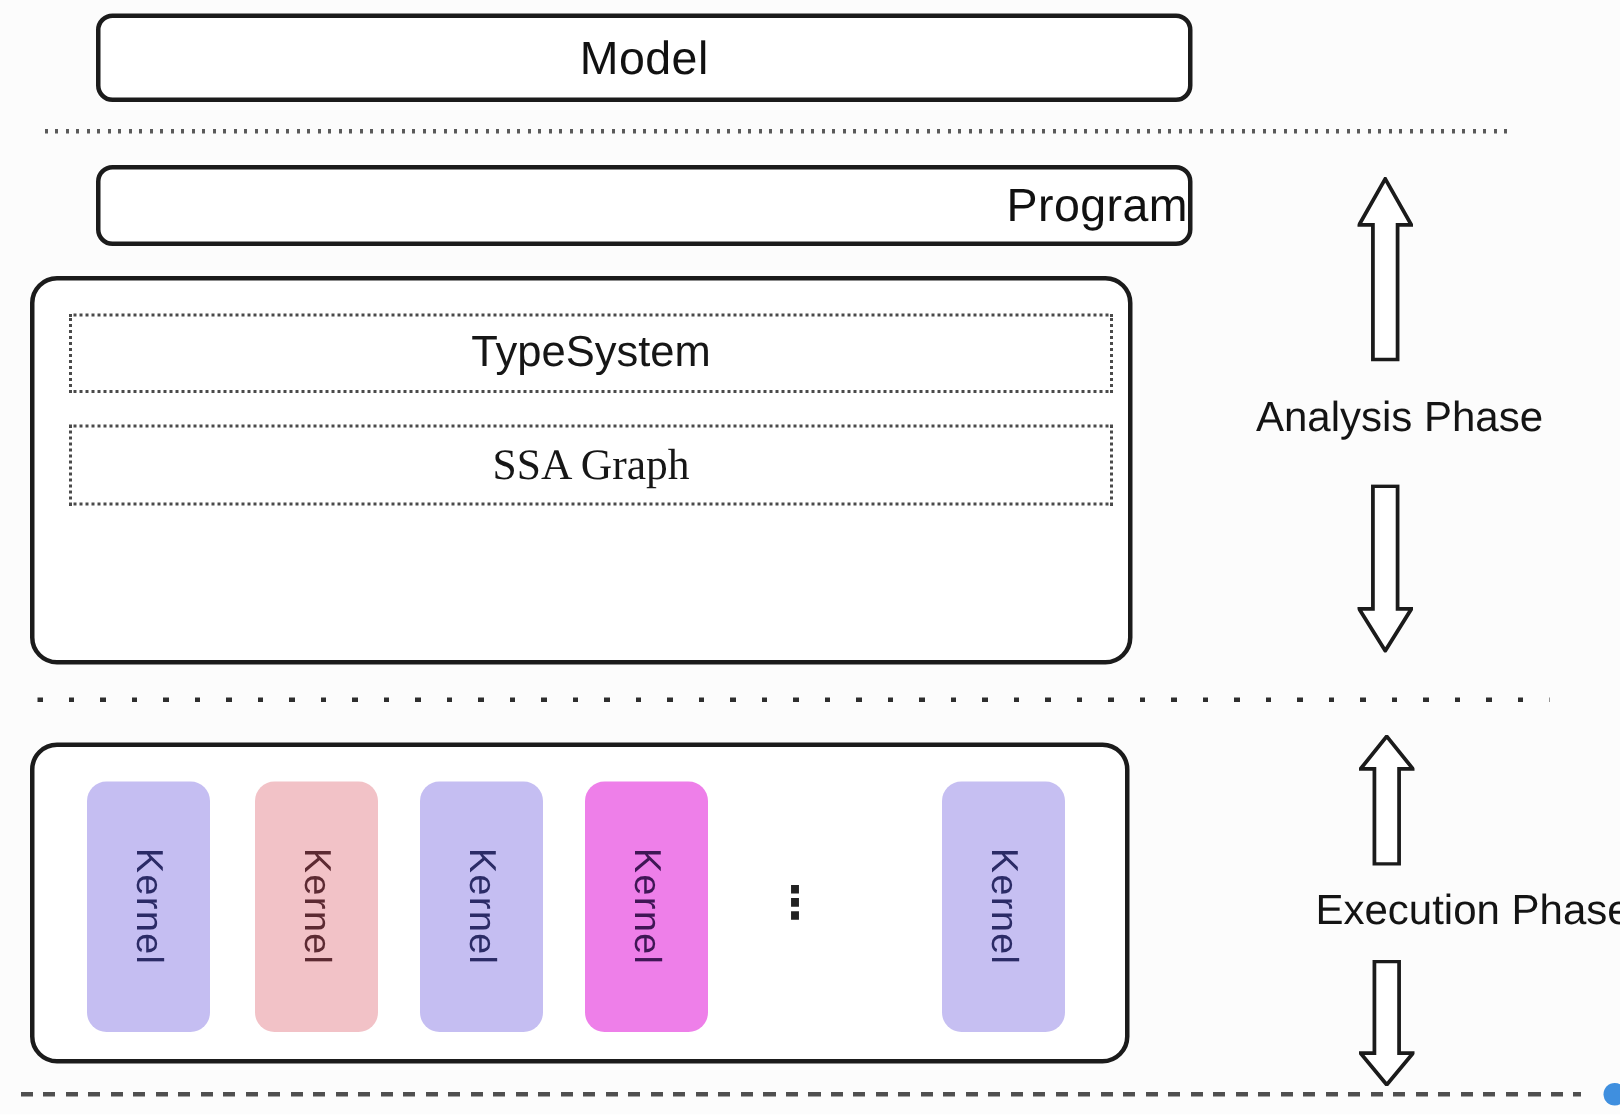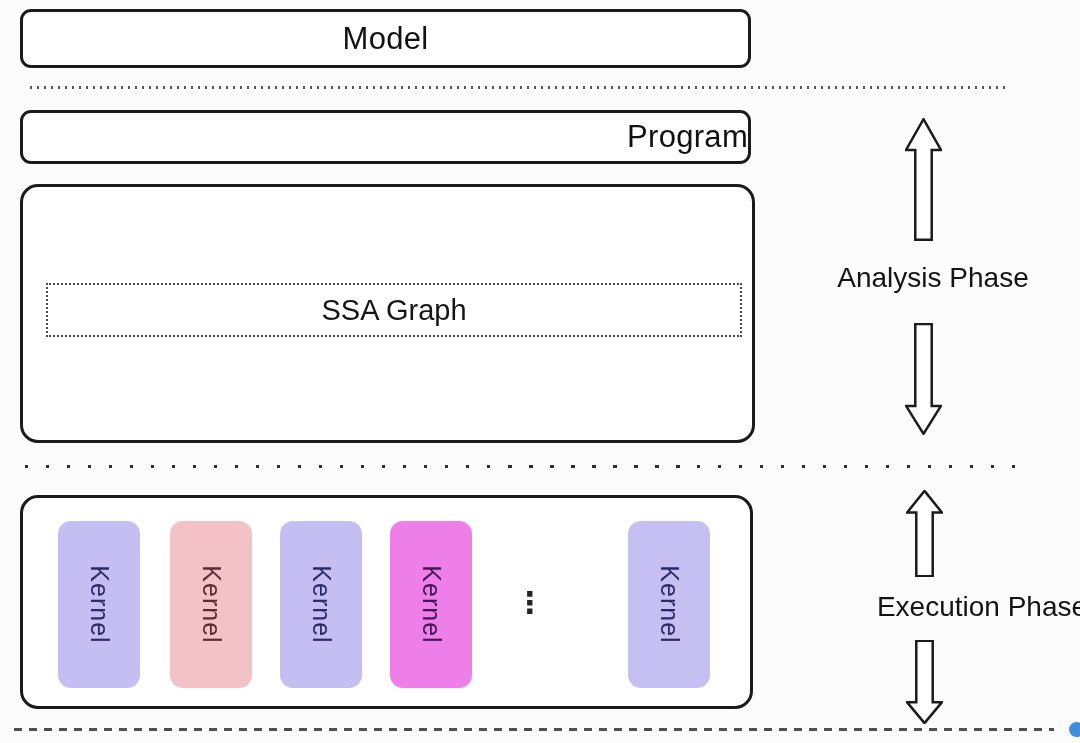--- a/index.html
+++ b/index.html
@@ -4,21 +4,21 @@
 <style>
   html,body{margin:0;padding:0;background:#ffffff;}
   #canvas{
     position:relative;width:1080px;height:743px;background:#fcfcfc;overflow:hidden;
     font-family:"Liberation Sans","DejaVu Sans",sans-serif;color:#151515;
   }
   .solid-box{
     position:absolute;background:#ffffff;border:3px solid #1b1b1b;
     display:flex;align-items:center;justify-content:center;box-sizing:border-box;
   }
-  .rad-sm{border-radius:11px;}
+  .rad-sm{border-radius:11px;margin-left:44px;}
   .rad-lg{border-radius:18px;}
   .box-label{font-size:31px;color:#111111;letter-spacing:.3px;}
   .dotted-box{
     position:absolute;border:2.5px dotted #4a4a4a;background:transparent;
     display:flex;align-items:center;justify-content:center;box-sizing:border-box;
   }
   .dotted-label{font-size:29px;color:#161616;}
   .sep{position:absolute;height:3px;}
   .sep-fine{background-image:repeating-linear-gradient(90deg,#5a5a5a 0 2px,transparent 2px 7px);}
   .sep-dots{background-image:repeating-linear-gradient(90deg,#2e2e2e 0 3.5px,transparent 3.5px 21px);}
@@ -51,21 +51,24 @@
   </div>
 
   <div class="sep sep-fine" style="left:30px;top:86px;width:976px;"></div>
 
   <div class="solid-box rad-sm" style="left:20px;top:110px;width:731px;height:54px;justify-content:flex-end;">
     <span class="box-label">Program</span>
   </div>
 
   <div class="solid-box rad-lg" style="left:20px;top:184px;width:735px;height:259px;"></div>
 
-  <div class="dotted-box" style="left:46px;top:283px;width:696px;height:54px;">
+  <div class="dotted-box" style="left:46px;top:209px;width:696px;height:53px;">
+    <span class="dotted-label">TypeSystem</span>
+  </div>
+  <div class="dotted-box" style="left:46px;top:283px;width:696px;height:54px;font-family:Liberation Serif, serif;">
     <span class="dotted-label">SSA Graph</span>
   </div>
 
   <div class="sep sep-dots" style="left:25px;top:465px;width:1008px;"></div>
 
   <div class="solid-box rad-lg" style="left:20px;top:495px;width:733px;height:214px;"></div>
 
   <div class="kernel" style="left: 58px; top: 521px; background: rgb(197, 190, 242);">
     <span style="color: rgb(43, 43, 102);">Kernel</span>
   </div>

